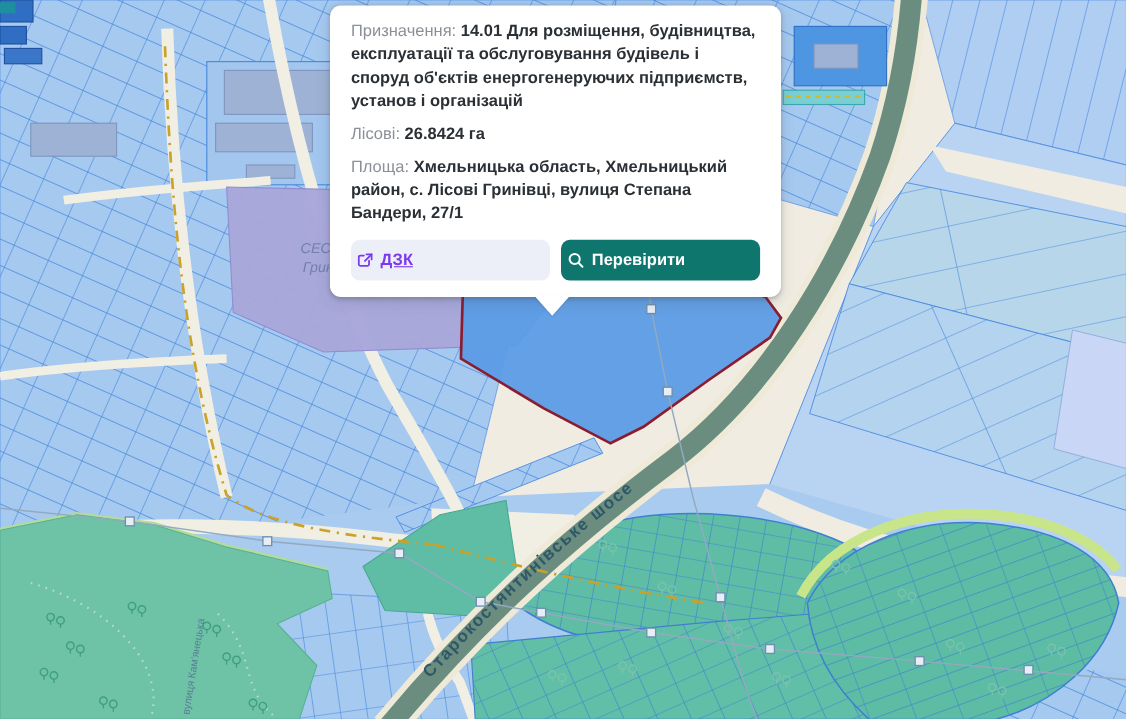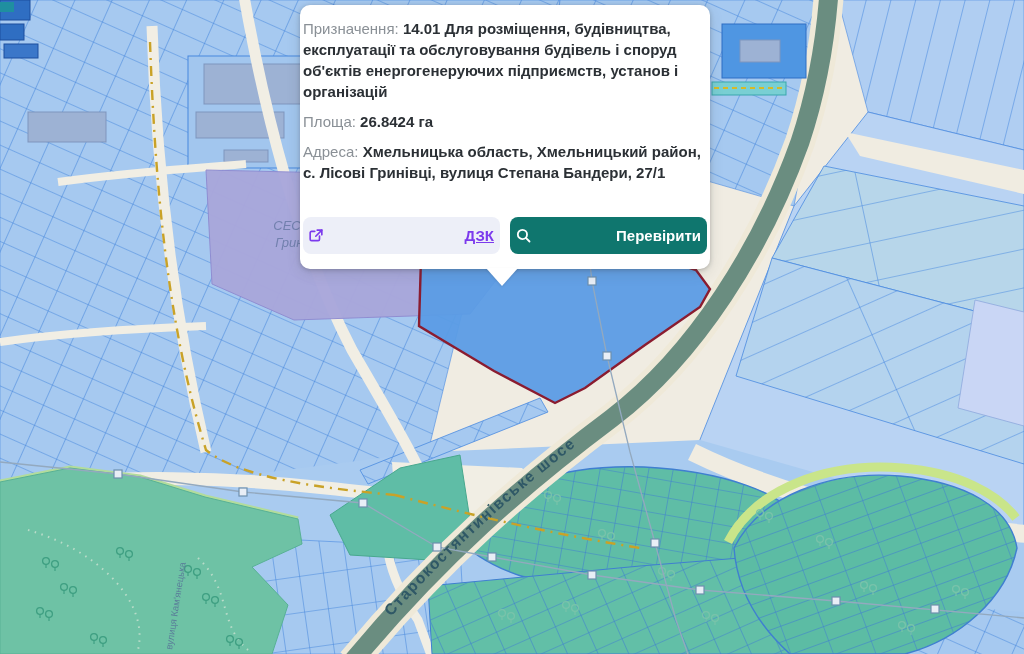--- a/index.html
+++ b/index.html
@@ -4,33 +4,33 @@
 <style>
   html,body{margin:0;padding:0;}
   body{width:1024px;height:654px;overflow:hidden;position:relative;
        font-family:"Liberation Sans",sans-serif;background:#f0ece2;}
   .stage{position:absolute;inset:0;width:1024px;height:654px;}
   svg.map{position:absolute;left:0;top:0;}
   svg text{font-family:"Liberation Sans",sans-serif;}
 
   
   .popup{position:absolute;left:300px;top:5px;width:410px;box-sizing:border-box;
-         background:#fff;border-radius:10px;padding:13px 3px 15px;
+         background:#fff;border-radius:10px;padding:13px 19px 15px;
          box-shadow:0 1px 4px rgba(60,64,67,.3),0 4px 14px rgba(60,64,67,.15);z-index:5;}
   .popup::after{content:"";position:absolute;left:186px;bottom:-17px;width:0;height:0;
          border:16px solid transparent;border-top:18px solid #fff;border-bottom:none;
          filter:drop-shadow(0 1px 1px rgba(0,0,0,.10));}
   .popup p{margin:0 0 9px;font-size:15px;line-height:21px;color:#33383d;}
   .popup p:last-of-type{margin-bottom:0;}
   .lbl{color:#8a9096;font-weight:400;}
   .val{font-weight:700;color:#2b3035;}
   .btnrow{display:flex;gap:10px;margin-top:14px;}
   .btnrow button{flex:1;height:37px;border:none;border-radius:8px;cursor:pointer;
-         display:flex;align-items:center;justify-content:space-between;gap:7px;
-         font:700 15px "Liberation Sans",sans-serif;margin-top:20px;}
+         display:flex;align-items:center;justify-content:flex-start;gap:7px;
+         font:700 15px "Liberation Sans",sans-serif;}
   .dzk{background:#edeff8;color:#7c3aed;}
   .dzk .btxt{text-decoration:underline;font-weight:700;}
   .verify{background:#0f766e;color:#fff;}
 </style>
 </head>
 <body>
 
 <div class="stage">
 
 <svg class="map" width="1024" height="654" viewBox="0 0 1024 654">
@@ -207,25 +207,25 @@
     <text transform="translate(172,650) rotate(-81)" font-size="9.5" fill="#5a7d99">вулиця Кам'янецька</text>
   </g>
 </svg>
 
 <div class="popup">
   <p>
     <span class="lbl">Призначення:</span>
     <span class="val">14.01 Для розміщення, будівництва, експлуатації та обслуговування будівель і споруд об'єктів енергогенеруючих підприємств, установ і організацій</span>
   </p>
   <p>
-    <span class="lbl">Площа:</span>
+    <span class="lbl">Лісові:</span>
     <span class="val">26.8424 га</span>
   </p>
   <p>
-    <span class="lbl">Адреса:</span>
+    <span class="lbl">Площа:</span>
     <span class="val">Хмельницька область, Хмельницький район, с. Лісові Гринівці, вулиця Степана Бандери, 27/1</span>
   </p>
   <div class="btnrow">
     <button class="dzk">
       <svg width="14" height="14" viewBox="0 0 12 12">
         <path d="M5 2H2.2C1.5 2 1 2.5 1 3.2v5.6C1 9.5 1.5 10 2.2 10h5.6C8.5 10 9 9.5 9 8.8V6" fill="none" stroke="#7c3aed" stroke-width="1.4" stroke-linecap="round"></path>
         <path d="M7 1h4v4" fill="none" stroke="#7c3aed" stroke-width="1.4" stroke-linecap="round" stroke-linejoin="round"></path>
         <path d="M11 1L5.8 6.2" fill="none" stroke="#7c3aed" stroke-width="1.4" stroke-linecap="round"></path>
       </svg>
       <span class="btxt">ДЗК</span>

